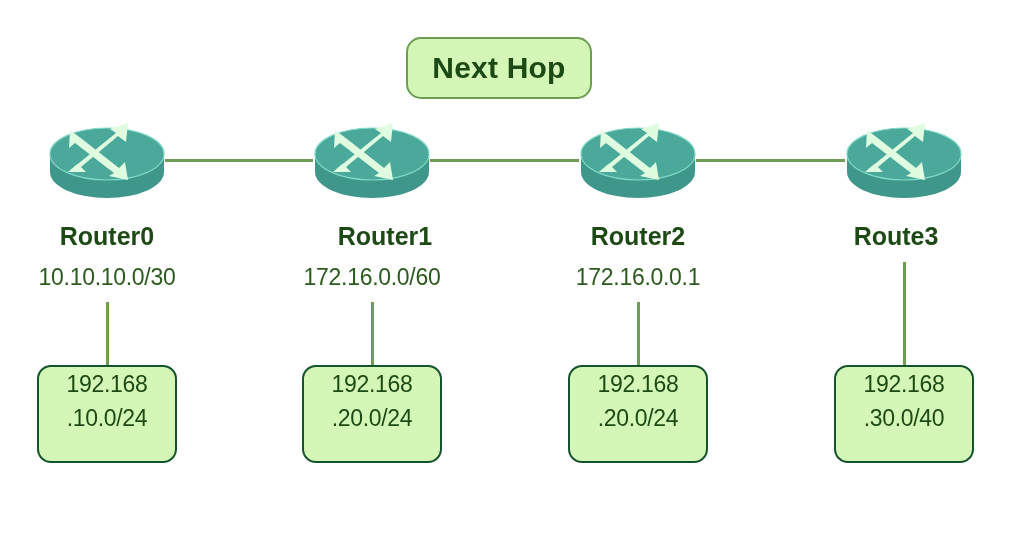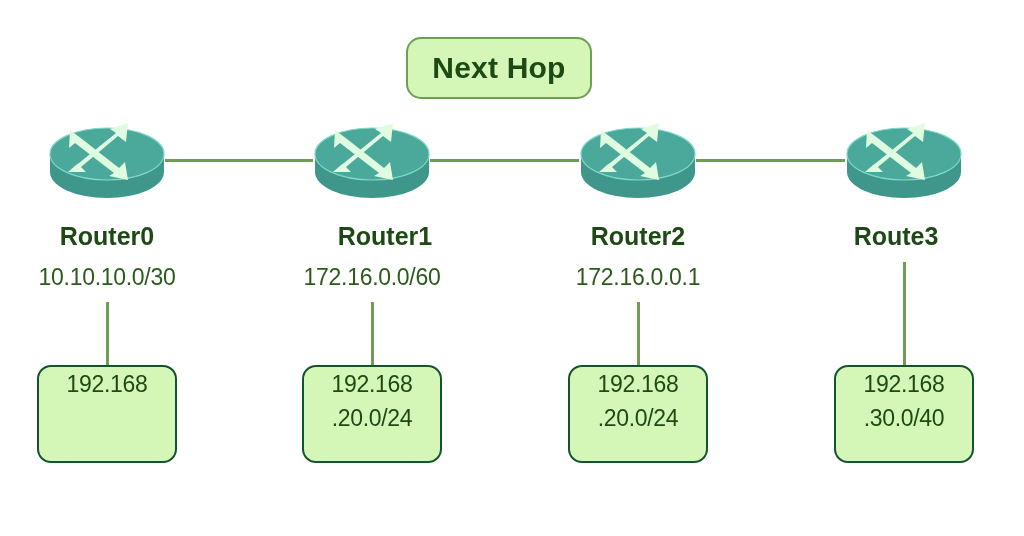--- a/index.html
+++ b/index.html
@@ -136,20 +136,21 @@
         <path d="M28 55 L20 62 L38 62 L33 57 L70 26 L78 32 L80 13 L62 19 L68 23 L31 53 Z"></path>
         <path d="M30 26 L22 20 L21 38 L27 33 L66 63 L61 66 L80 70 L77 52 L71 58 L34 29 Z"></path>
       </g>
     </svg>
   </div>
   <div class="node-label" style="left:-13px;">Router0</div>
   <div class="node-subnet" style="left:-23px;">10.10.10.0/30</div>
   <div class="drop" style="left:106px;"></div>
   <div class="lan-box" style="left:37px;">
     <span class="line1">192.168</span>
+    <span class="line2">.10.0/24</span>
   </div>
 
   <div class="router" style="left:313px; top:110px;">
     <svg viewBox="0 0 118 88" xmlns="http://www.w3.org/2000/svg">
       <path d="M2 44 L2 62 A57 26 0 0 0 116 62 L116 44 Z" fill="#3f968a"></path>
       <ellipse cx="59" cy="44" rx="57" ry="26" fill="#4aa99b"></ellipse>
       <ellipse cx="59" cy="44" rx="57" ry="26" fill="none" stroke="#7fd9c6" stroke-width="1.2"></ellipse>
       <g fill="#dffbe0">
         <path d="M28 55 L20 62 L38 62 L33 57 L70 26 L78 32 L80 13 L62 19 L68 23 L31 53 Z"></path>
         <path d="M30 26 L22 20 L21 38 L27 33 L66 63 L61 66 L80 70 L77 52 L71 58 L34 29 Z"></path>

